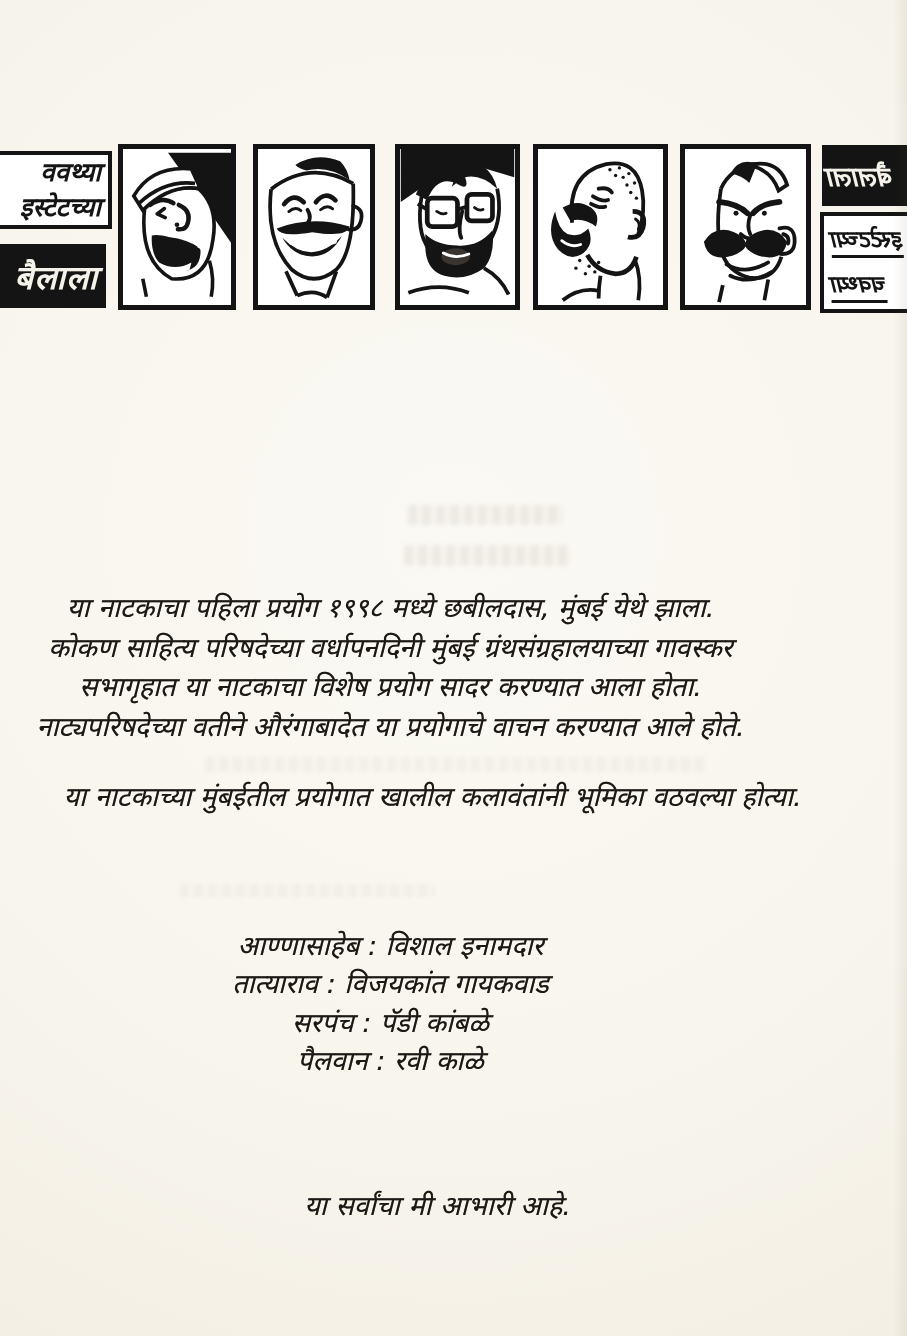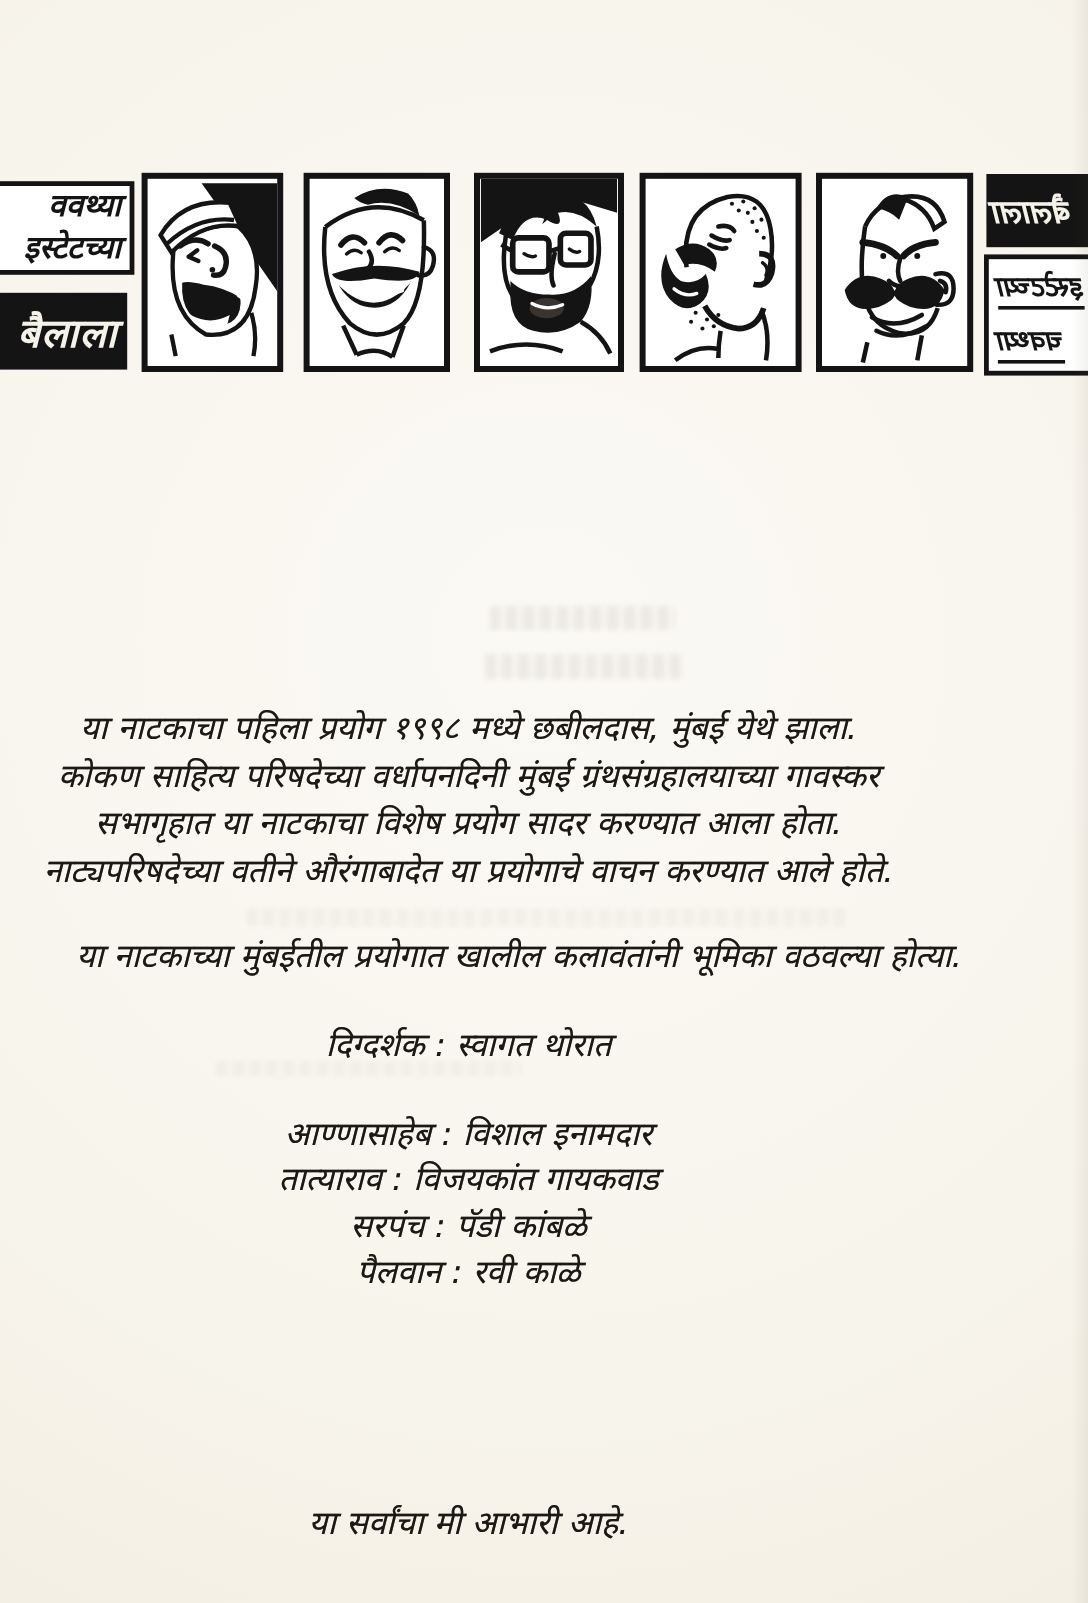--- a/index.html
+++ b/index.html
@@ -38,21 +38,21 @@
     padding-left:8px;font-weight:bold;font-size:23px;color:#141414;
   }
   .mirror{transform:scaleX(-1);display:inline-block;white-space:nowrap;}
   .uline{border-bottom:3px solid #141414;padding-bottom:1px;align-self:flex-start;}
   
   .txt{position:absolute;left:0;width:781px;text-align:center;font-size:27px;color:#1b1815;text-shadow:0 0 .5px rgba(27,24,21,.55);}
   .intro{top:588px;line-height:39.5px;}
   .cast-intro{top:777px;margin-left:42px;}
   .director{top:851px;}
   .cast-list{top:927px;line-height:38.4px;}
-  .thanks{top:1249px;}
+  .thanks{top:1186px;padding-left:47px;}
   
   .ghost{position:absolute;filter:blur(2px);background:
     repeating-linear-gradient(90deg, rgba(122,112,98,.20) 0 9px, rgba(122,112,98,.05) 9px 14px);
     border-radius:3px;}
   .g1{left:408px;top:505px;width:155px;height:20px;opacity:.55;}
   .g2{left:404px;top:545px;width:166px;height:21px;opacity:.55;}
   .g3{left:205px;top:757px;width:500px;height:15px;opacity:.30;}
   .g4{left:180px;top:884px;width:255px;height:13px;opacity:.28;}
   .edge-shade{position:absolute;right:0;top:0;width:14px;height:100%;
     background:linear-gradient(90deg, rgba(0,0,0,0) 0%, rgba(90,80,60,.08) 100%);}
@@ -187,23 +187,20 @@
 
   <div class="txt intro">
     <div>या नाटकाचा पहिला प्रयोग १९९८ मध्ये छबीलदास, मुंबई येथे झाला.</div>
     <div>कोकण साहित्य परिषदेच्या वर्धापनदिनी मुंबई ग्रंथसंग्रहालयाच्या गावस्कर</div>
     <div>सभागृहात या नाटकाचा विशेष प्रयोग सादर करण्यात आला होता.</div>
     <div>नाट्यपरिषदेच्या वतीने औरंगाबादेत या प्रयोगाचे वाचन करण्यात आले होते.</div>
   </div>
 
   <div class="txt cast-intro">या नाटकाच्या मुंबईतील प्रयोगात खालील कलावंतांनी भूमिका वठवल्या होत्या.</div>
 
-  <div class="txt director">
-    <span>दिग्दर्शक</span><span> : </span><span>स्वागत थोरात</span>
-  </div>
 
   <div class="txt cast-list">
     <div><span>आण्णासाहेब</span><span> : </span><span>विशाल इनामदार</span></div>
     <div><span>तात्याराव</span><span> : </span><span>विजयकांत गायकवाड</span></div>
     <div><span>सरपंच</span><span> : </span><span>पॅडी कांबळे</span></div>
     <div><span>पैलवान</span><span> : </span><span>रवी काळे</span></div>
   </div>
 
   <div class="txt thanks">या सर्वांचा मी आभारी आहे.</div>
 

